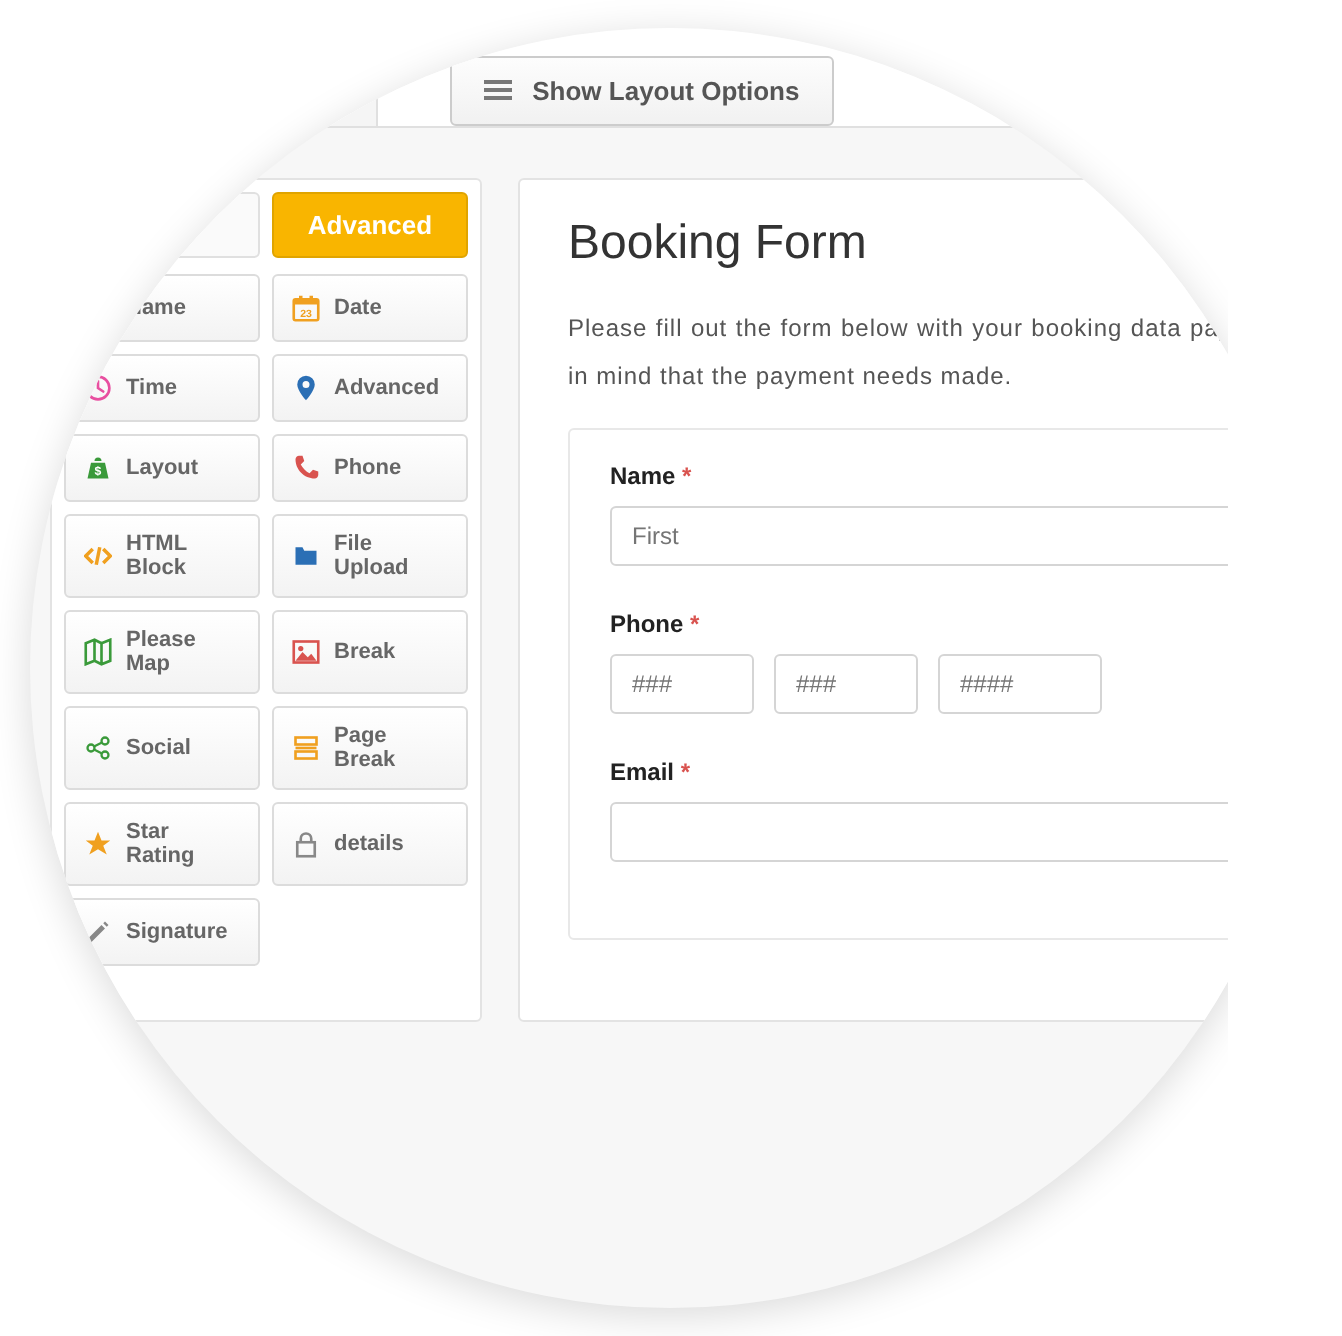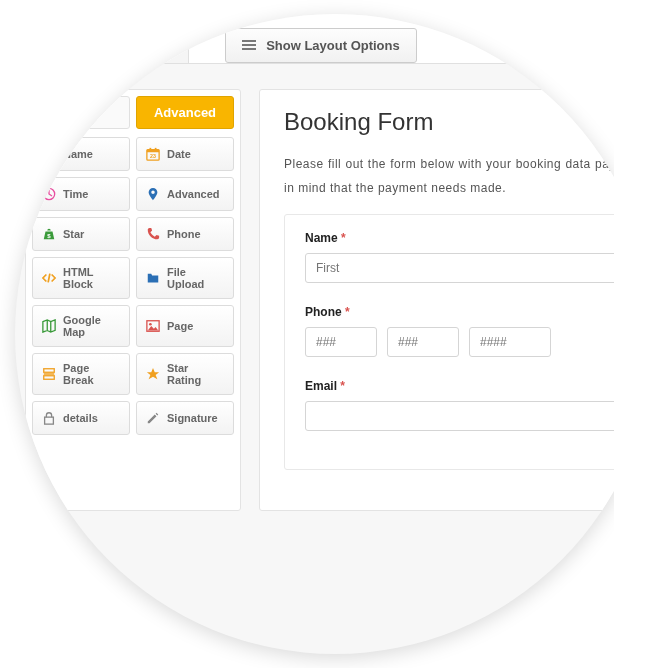--- a/index.html
+++ b/index.html
@@ -137,21 +137,21 @@
                 </span>
                 <span>Advanced</span>
               </div>
               <div class="field-btn">
                 <span class="icon">
                   <svg viewBox="0 0 16 16" width="14" height="14">
                     <path fill="#3a9a3a" d="M4 5h8l2 9H2l2-9zm2-1a2 2 0 114 0h-4z"></path>
                     <text x="8" y="12" font-size="7" text-anchor="middle" fill="#fff">$</text>
                   </svg>
                 </span>
-                <span>Star</span>
+                <span>Layout</span>
               </div>
               <div class="field-btn">
                 <span class="icon">
                   <svg viewBox="0 0 16 16" width="14" height="14">
                     <path fill="#d9534f" d="M4 1c-1 0-2 1-2 2 0 6 5 11 11 11 1 0 2-1 2-2v-2l-3-1-2 2c-2-1-4-3-5-5l2-2-1-3H4z"></path>
                   </svg>
                 </span>
                 <span>Phone</span>
               </div>
               <div class="field-btn">
@@ -169,31 +169,42 @@
                   </svg>
                 </span>
                 <span>File Upload</span>
               </div>
               <div class="field-btn">
                 <span class="icon">
                   <svg viewBox="0 0 16 16" width="14" height="14">
                     <path fill="none" stroke="#3a9a3a" stroke-width="1.5" d="M1 3l5-2 4 2 5-2v12l-5 2-4-2-5 2V3zm5-2v12m4-10v12"></path>
                   </svg>
                 </span>
-                <span>Google Map</span>
+                <span>Please Map</span>
               </div>
               <div class="field-btn">
                 <span class="icon">
                   <svg viewBox="0 0 16 16" width="14" height="14">
                     <rect x="1" y="2" width="14" height="12" fill="none" stroke="#d9534f" stroke-width="1.5"></rect>
                     <circle cx="5" cy="6" r="1.5" fill="#d9534f"></circle>
                     <path fill="#d9534f" d="M2 13l4-5 3 3 2-2 3 4H2z"></path>
                   </svg>
                 </span>
-                <span>Page</span>
+                <span>Break</span>
+              </div>
+              <div class="field-btn">
+                <span class="icon">
+                  <svg viewBox="0 0 16 16" width="14" height="14">
+                    <circle cx="4" cy="8" r="2" fill="none" stroke="#3a9a3a" stroke-width="1.3"></circle>
+                    <circle cx="12" cy="4" r="2" fill="none" stroke="#3a9a3a" stroke-width="1.3"></circle>
+                    <circle cx="12" cy="12" r="2" fill="none" stroke="#3a9a3a" stroke-width="1.3"></circle>
+                    <path stroke="#3a9a3a" stroke-width="1.3" d="M6 7l4-2M6 9l4 2"></path>
+                  </svg>
+                </span>
+                <span>Social</span>
               </div>
               <div class="field-btn">
                 <span class="icon">
                   <svg viewBox="0 0 16 16" width="14" height="14">
                     <rect x="2" y="2" width="12" height="4" fill="none" stroke="#f0a020" stroke-width="1.5"></rect>
                     <rect x="2" y="10" width="12" height="4" fill="none" stroke="#f0a020" stroke-width="1.5"></rect>
                     <path stroke="#f0a020" stroke-width="1.5" d="M2 8h12"></path>
                   </svg>
                 </span>
                 <span>Page Break</span>

